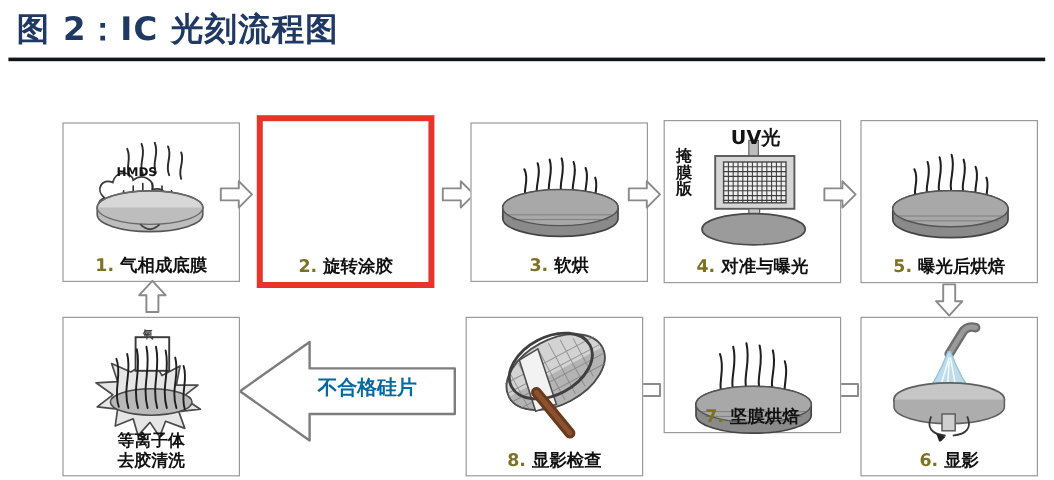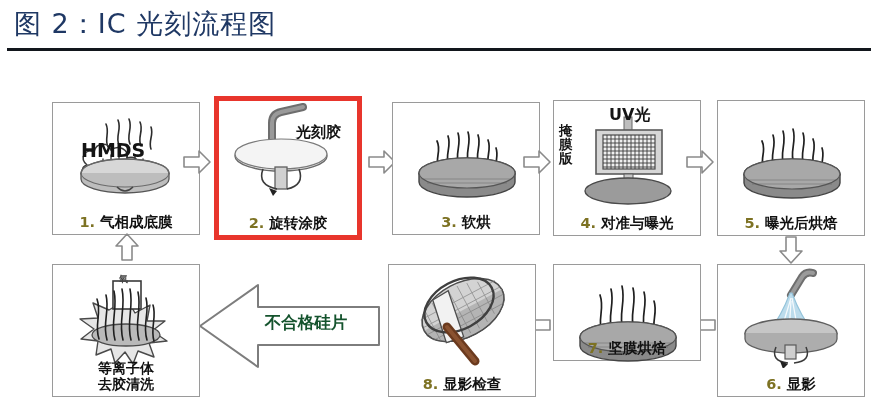--- a/index.html
+++ b/index.html
@@ -22,21 +22,21 @@
   
   #title-bar {
     position: absolute;
     left: 0; top: 0;
     width: 878px; height: 50px;
   }
   #page-title {
     position: absolute;
     left: 14px; top: 6px;
     font-size: 27px;
-    font-weight: normal;
+    font-weight: bold;
     color: #1f3864;
     letter-spacing: 1px;
     white-space: nowrap;
     font-family: "DejaVu Sans", "Liberation Sans", sans-serif;
   }
   #title-rule {
     position: absolute;
     left: 7px; top: 48px;
     width: 864px; height: 3px;
     background: #12161c;
@@ -70,40 +70,41 @@
   .pbox-label.two-line { white-space: normal; font-size: 14px; line-height: 1.15; }
   .pbox-num { color: #7d7223; }
 
   
   .art-text {
     position: absolute;
     font-weight: bold;
     color: #141414;
     font-family: "DejaVu Sans", "Liberation Sans", sans-serif;
     white-space: nowrap;
+    text-align: center;
   }
 
   
   .conn { position: absolute; }
   .conn svg { display: block; }
 
   
   #reject-arrow {
     position: absolute;
     left: 196px; top: 281px;
     width: 185px; height: 90px;
   }
   #reject-arrow-label {
     position: absolute;
     left: 236px; top: 312px;
     width: 140px;
     text-align: center;
     font-size: 16.5px;
     font-weight: bold;
-    color: #14532d;
+    color: #0369a1;
     font-family: "DejaVu Sans", "Liberation Sans", sans-serif;
     white-space: nowrap;
   }
 </style>
 </head>
 <body>
 
 <div id="page">
 
   <div id="title-bar">
@@ -136,52 +137,35 @@
           <path d="M50 56 L50 72"></path>
             <path d="M90 56 L90 72"></path>
         </g>
 
         <ellipse cx="72" cy="70" rx="44" ry="14" fill="#d7d7d7" stroke="#555" stroke-width="1.4"></ellipse>
         <path d="M28 70 L28 76 A44 14 0 0 0 116 76 L116 70" fill="#bdbdbd" stroke="#555" stroke-width="1.3"></path>
         <ellipse cx="72" cy="70" rx="44" ry="14" fill="none" stroke="#6a6a6a" stroke-width="1.1"></ellipse>
 
         <path d="M64 84 q8 8 16 0" fill="none" stroke="#444" stroke-width="1.6"></path>
       </svg>
-      <div class="art-text" style="left:28px; top:36px; font-size:19px;">HMDS</div>
+      <div class="art-text" style="left:44px; top:36px; font-size:10px;">HMDS</div>
     </div>
     <div class="pbox-label">
       <span class="pbox-num">1.</span>
       <span>气相成底膜</span>
     </div>
   </div>
 
   <div class="conn" style="left:181px; top:146px;">
     <svg width="32" height="32" viewBox="0 0 32 32">
       <path d="M3 11 L18 11 L18 5 L29 16 L18 27 L18 21 L3 21 Z" fill="#ffffff" stroke="#8a8a8a" stroke-width="1.6" stroke-linejoin="round"></path>
     </svg>
   </div>
 
   <div class="pbox highlight" style="left:214px; top:96px; width:148px; height:144px;">
-    <div class="pbox-art">
-      <svg viewBox="0 0 138 104" width="138" height="104">
-
-        <path d="M53 42 L53 22 Q53 13 62 11 L84 6" fill="none" stroke="#6e6e6e" stroke-width="8" stroke-linecap="round" stroke-linejoin="round"></path>
-        <path d="M53 42 L53 22 Q53 13 62 11 L84 6" fill="none" stroke="#9a9a9a" stroke-width="4" stroke-linecap="round" stroke-linejoin="round"></path>
-
-        <ellipse cx="62" cy="55" rx="46" ry="15" fill="#ececec" stroke="#6a6a6a" stroke-width="1.5"></ellipse>
-        <ellipse cx="62" cy="53" rx="46" ry="15" fill="#f4f4f4" stroke="#7a7a7a" stroke-width="1.2"></ellipse>
-
-        <rect x="56" y="66" width="12" height="22" fill="#d0d0d0" stroke="#5f5f5f" stroke-width="1.3"></rect>
-
-        <path d="M44 68 q-6 16 14 20" fill="none" stroke="#3a3a3a" stroke-width="1.6"></path>
-        <path d="M80 68 q6 16 -12 20" fill="none" stroke="#3a3a3a" stroke-width="1.6"></path>
-        <path d="M58 90 l-8 -3 l4 8 Z" fill="#222"></path>
-      </svg>
-      <div class="art-text" style="left:77px; top:22px; font-size:15px;">光刻胶</div>
-    </div>
     <div class="pbox-label">
       <span class="pbox-num">2.</span>
       <span>旋转涂胶</span>
     </div>
   </div>
 
   <div class="conn" style="left:366px; top:146px;">
     <svg width="32" height="32" viewBox="0 0 32 32">
       <path d="M3 11 L18 11 L18 5 L29 16 L18 27 L18 21 L3 21 Z" fill="#ffffff" stroke="#8a8a8a" stroke-width="1.6" stroke-linejoin="round"></path>
     </svg>

